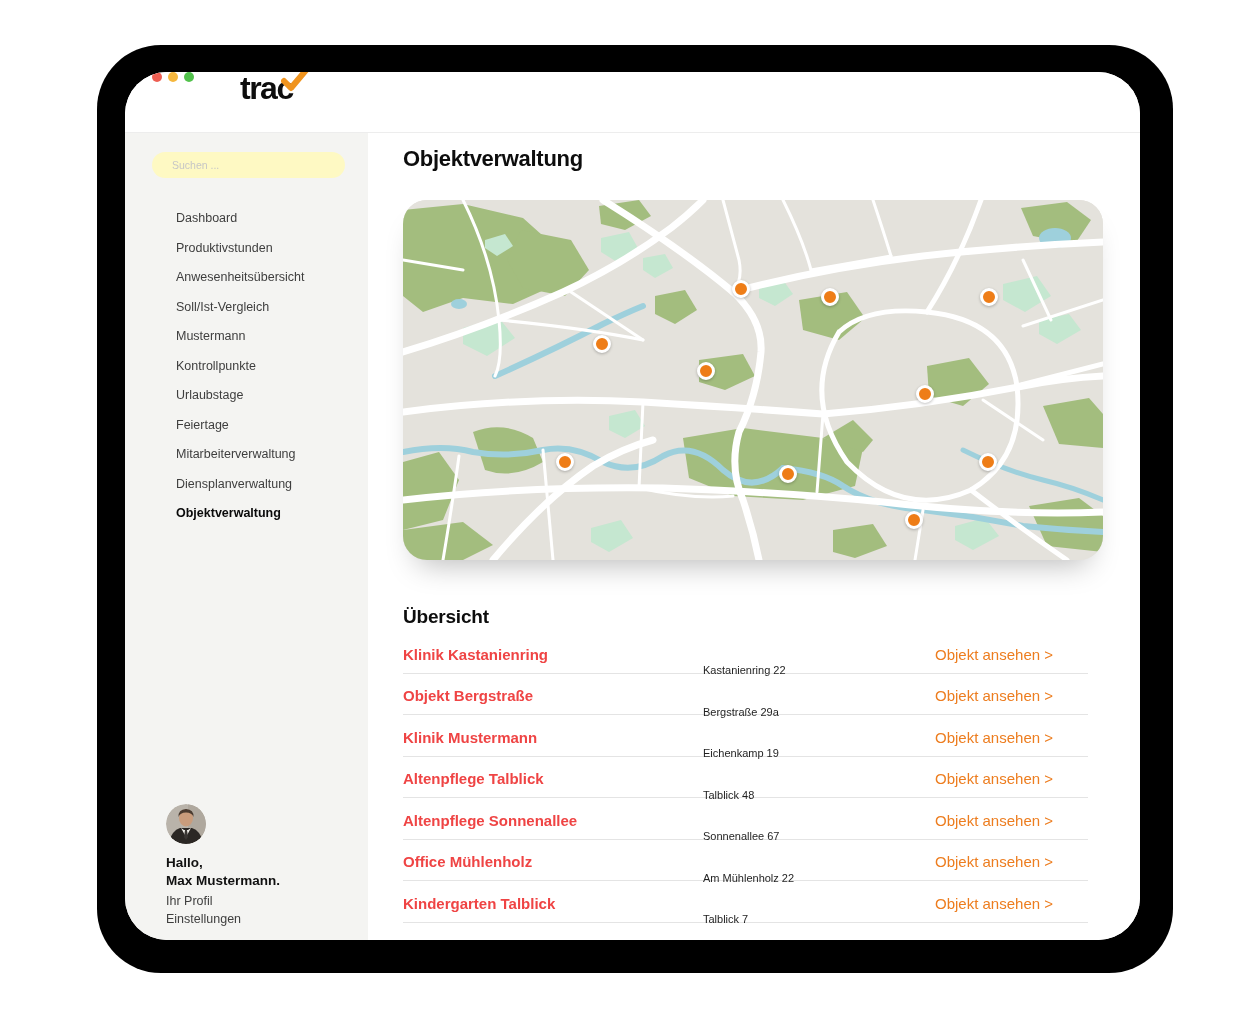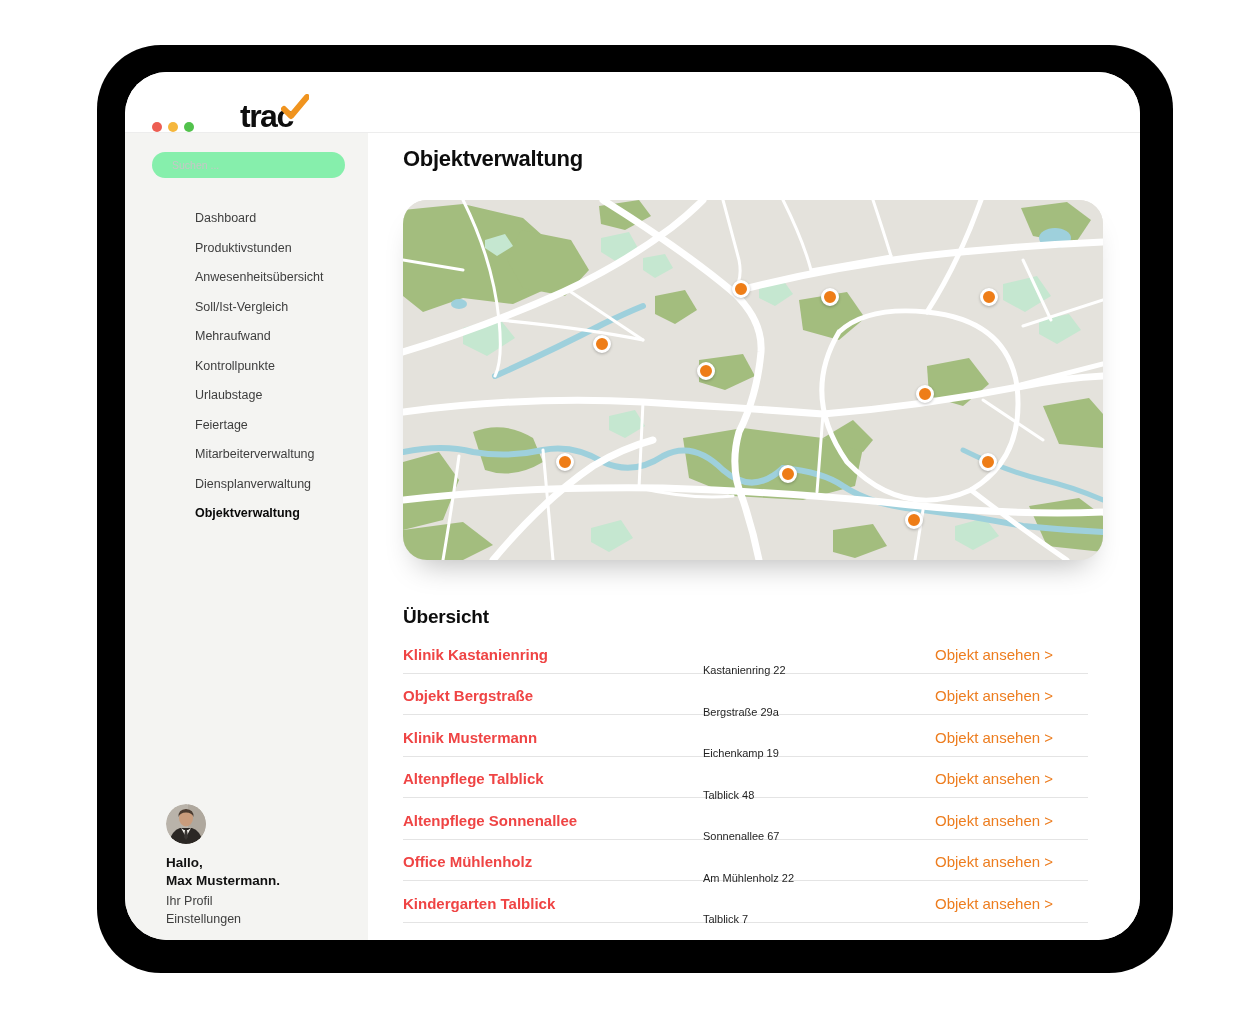--- a/index.html
+++ b/index.html
@@ -8,35 +8,35 @@
     --dot_red:#ED5E52; --dot_yellow:#F5B73D; --dot_green:#52C24C;
   }
   *{box-sizing:border-box; margin:0; padding:0;}
   html,body{width:1252px; height:1032px; background:#ffffff; font-family:"Liberation Sans", sans-serif;}
   .page{position:relative; width:1252px; height:1032px; background:#fff; overflow:hidden;}
 
   .frame{position:absolute; left:97px; top:45px; width:1076px; height:928px; background:#000; border-radius:64px;}
   .window{position:absolute; left:125px; top:72px; width:1015px; height:868px; background:#fff; border-radius:42px; overflow:hidden; display:flex; flex-direction:column;}
 
   
-  .topbar{height:61px; flex:0 0 61px; background:#fff; border-bottom:1px solid #EDEDED; display:flex; align-items:flex-end; padding-left:27px;}
+  .topbar{height:61px; flex:0 0 61px; background:#fff; border-bottom:1px solid #EDEDED; display:flex; align-items:flex-start; padding-left:27px;}
   .dots{display:flex; gap:6px; align-items:center;}
   .dot{width:10px; height:10px; border-radius:50%;}
   .dot-red{background:var(--dot_red);} .dot-yellow{background:var(--dot_yellow);} .dot-green{background:var(--dot_green);}
   .logo{position:relative; margin-left:46px; font-size:32px; font-weight:800; letter-spacing:-1.5px; color:#0e0e0e; line-height:1;}
   .logo-check{position:absolute; right:-16px; top:-6px;}
 
   .body{flex:1; display:flex; min-height:0;}
 
   
   .sidebar{position:relative; width:243px; flex:0 0 243px; background:#F4F4F2; padding-top:19px;}
-  .search{display:block; margin-left:27px; width:193px; height:26px; border:none; outline:none; border-radius:13px; background:#86efac; padding:0 14px 0 20px; font-size:10.5px; color:#555; font-family:"Liberation Sans", sans-serif;}
+  .search{display:block; margin-left:27px; width:193px; height:26px; border:none; outline:none; border-radius:13px; background:#fef9c3; padding:0 14px 0 20px; font-size:10.5px; color:#555; font-family:"Liberation Sans", sans-serif;}
   .search::placeholder{color:#C6C6C6;}
   .nav{margin-top:33px;}
-  .nav-item{padding-left:70px; font-size:12.5px; color:#3E3E3E; height:15px; line-height:15px; margin-bottom:14.5px; cursor:pointer; white-space:nowrap;}
+  .nav-item{padding-left:51px; font-size:12.5px; color:#3E3E3E; height:15px; line-height:15px; margin-bottom:14.5px; cursor:pointer; white-space:nowrap;}
   .nav-item.active{color:#0A0A0A; font-weight:700;}
   .profile{position:absolute; left:41px; bottom:14px;}
   .avatar{width:40px; height:40px; border-radius:50%; overflow:hidden; display:block;}
   .greeting{margin-top:10px; font-size:13.5px; font-weight:700; color:#111; line-height:1.35;}
   .profile-link{margin-top:4px; font-size:12.5px; color:#3E3E3E; cursor:pointer;}
 
   
   .main{flex:1; background:#fff; padding:13px 0 0 35px; min-width:0;}
   .page-title{font-size:22px; font-weight:800; letter-spacing:-0.3px; color:#0d0d0d;}
   .map{position:relative; margin-top:28px; width:700px; height:360px; border-radius:24px; overflow:hidden; background:var(--map_bg); box-shadow:0 18px 30px -14px rgba(0,0,0,0.28);}
@@ -73,21 +73,21 @@
     <div class="body">
 
       <div class="sidebar">
         <input class="search" type="text" placeholder="Suchen ..." style="">
         <div class="nav">
 
         <div class="nav-item">Dashboard</div>
             <div class="nav-item">Produktivstunden</div>
             <div class="nav-item">Anwesenheitsübersicht</div>
             <div class="nav-item">Soll/Ist-Vergleich</div>
-            <div class="nav-item">Mehraufwand</div>
+            <div class="nav-item">Mustermann</div>
             <div class="nav-item">Kontrollpunkte</div>
             <div class="nav-item">Urlaubstage</div>
             <div class="nav-item">Feiertage</div>
             <div class="nav-item">Mitarbeiterverwaltung</div>
             <div class="nav-item">Diensplanverwaltung</div>
             <div class="nav-item active">Objektverwaltung</div>
           </div>
         <div class="profile">
           <span class="avatar">
             <svg width="40" height="40" viewBox="0 0 40 40">

